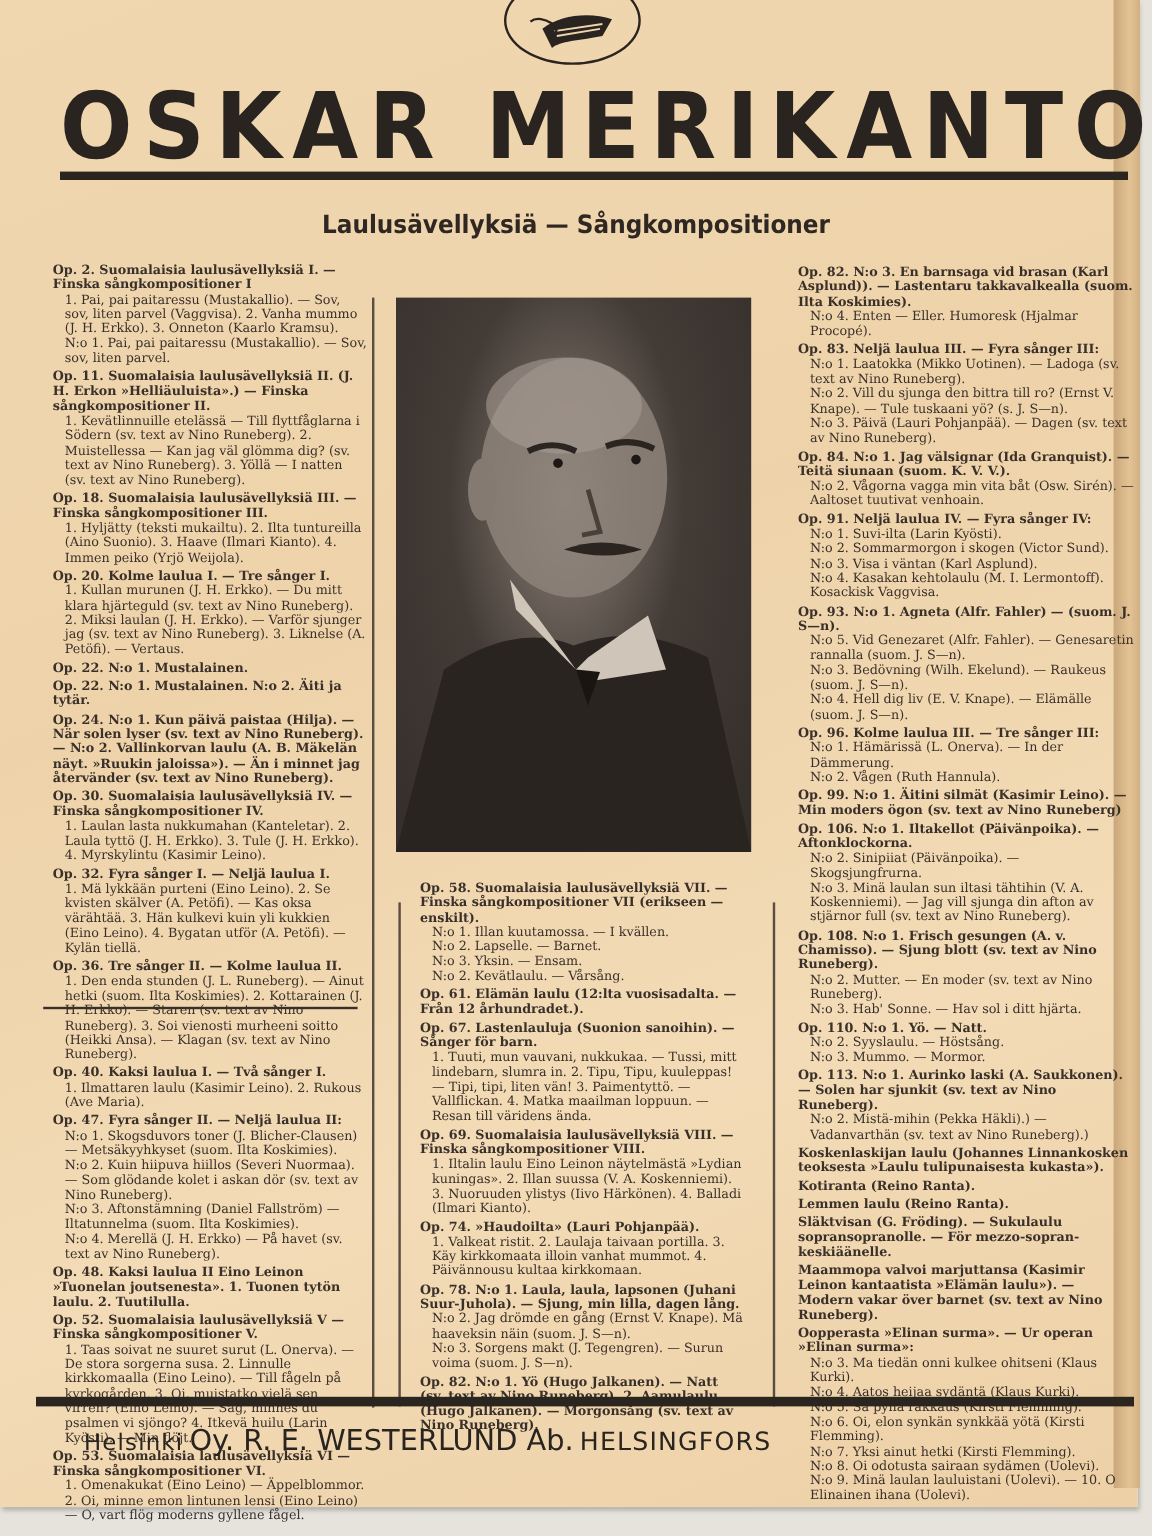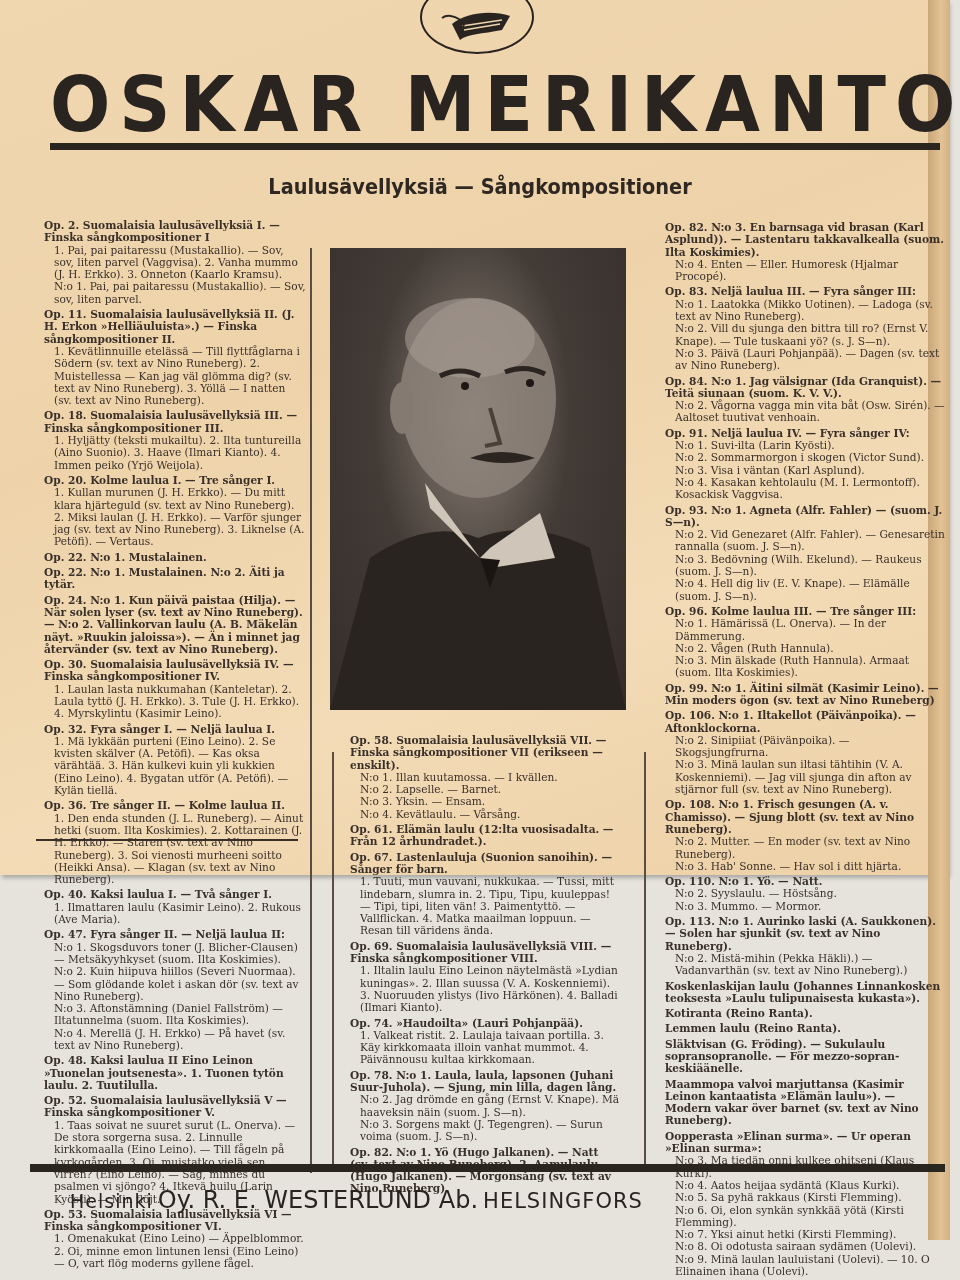--- a/index.html
+++ b/index.html
@@ -2,21 +2,21 @@
 <html><head>
 <meta charset="utf-8">
 <style>
   html, body { margin: 0; padding: 0; }
   body {
     width: 960px; height: 1280px; overflow: hidden; position: relative;
     background: #e6e3dd;
     font-family: "DejaVu Serif", serif;
   }
   .sheet {
-    position: absolute; left: 0; top: 0; width: 948px; height: 875px;
+    position: absolute; left: 0; top: 0; width: 948px; height: 1256px;
     background: linear-gradient(160deg, #f0d7b0 0%, #eed3aa 40%, #f2dbb6 70%, #edd0a6 100%);
     box-shadow: 2px 3px 4px rgba(0,0,0,0.25);
   }
   .edge-strip {
     position: absolute; right: -2px; top: 0; width: 22px; height: 1240px;
     background: linear-gradient(90deg, #c9a77a, #e3c294 60%, #d2b083);
   }
   .logo {
     position: absolute; left: 420px; top: -20px; width: 110px; height: 70px;
     border: 2px solid #2a2420; border-radius: 50%;
@@ -175,21 +175,21 @@
     </svg>
   </div>
 
   <div class="vline-mid"></div>
   <div class="col col-mid" id="col-mid">
       <div class="entry">
         <div class="head">Op. 58. Suomalaisia laulusävellyksiä VII. — Finska sångkompositioner VII (erikseen — enskilt).</div>
         <div class="item">N:o 1. Illan kuutamossa. — I kvällen.</div>
         <div class="item">N:o 2. Lapselle. — Barnet.</div>
         <div class="item">N:o 3. Yksin. — Ensam.</div>
-        <div class="item">N:o 4. Kevätlaulu. — Vårsång.</div>
+        <div class="item">N:o 2. Kevätlaulu. — Vårsång.</div>
       </div>
       <div class="entry">
         <div class="head">Op. 61. Elämän laulu (12:lta vuosisadalta. — Från 12 århundradet.).</div>
       </div>
       <div class="entry">
         <div class="head">Op. 67. Lastenlauluja (Suonion sanoihin). — Sånger för barn.</div>
         <div class="item">1. Tuuti, mun vauvani, nukkukaa. — Tussi, mitt lindebarn, slumra in. 2. Tipu, Tipu, kuuleppas! — Tipi, tipi, liten vän! 3. Paimentyttö. — Vallflickan. 4. Matka maailman loppuun. — Resan till väridens ända.</div>
       </div>
       <div class="entry">
         <div class="head">Op. 69. Suomalaisia laulusävellyksiä VIII. — Finska sångkompositioner VIII.</div>
@@ -227,29 +227,28 @@
       </div>
       <div class="entry">
         <div class="head">Op. 91. Neljä laulua IV. — Fyra sånger IV:</div>
         <div class="item">N:o 1. Suvi-ilta (Larin Kyösti).</div>
         <div class="item">N:o 2. Sommarmorgon i skogen (Victor Sund).</div>
         <div class="item">N:o 3. Visa i väntan (Karl Asplund).</div>
         <div class="item">N:o 4. Kasakan kehtolaulu (M. I. Lermontoff). Kosackisk Vaggvisa.</div>
       </div>
       <div class="entry">
         <div class="head">Op. 93. N:o 1. Agneta (Alfr. Fahler) — (suom. J. S—n).</div>
-        <div class="item">N:o 2. Vid Genezaret (Alfr. Fahler). — Genesaretin rannalla (suom. J. S—n).</div>
+        <div class="item">N:o 5. Vid Genezaret (Alfr. Fahler). — Genesaretin rannalla (suom. J. S—n).</div>
         <div class="item">N:o 3. Bedövning (Wilh. Ekelund). — Raukeus (suom. J. S—n).</div>
         <div class="item">N:o 4. Hell dig liv (E. V. Knape). — Elämälle (suom. J. S—n).</div>
       </div>
       <div class="entry">
         <div class="head">Op. 96. Kolme laulua III. — Tre sånger III:</div>
         <div class="item">N:o 1. Hämärissä (L. Onerva). — In der Dämmerung.</div>
         <div class="item">N:o 2. Vågen (Ruth Hannula).</div>
-        <div class="item">N:o 3. Min älskade (Ruth Hannula). Armaat (suom. Ilta Koskimies).</div>
       </div>
       <div class="entry">
         <div class="head">Op. 99. N:o 1. Äitini silmät (Kasimir Leino). — Min moders ögon (sv. text av Nino Runeberg)</div>
       </div>
       <div class="entry">
         <div class="head">Op. 106. N:o 1. Iltakellot (Päivänpoika). — Aftonklockorna.</div>
         <div class="item">N:o 2. Sinipiiat (Päivänpoika). — Skogsjungfrurna.</div>
         <div class="item">N:o 3. Minä laulan sun iltasi tähtihin (V. A. Koskenniemi). — Jag vill sjunga din afton av stjärnor full (sv. text av Nino Runeberg).</div>
       </div>
       <div class="entry">

